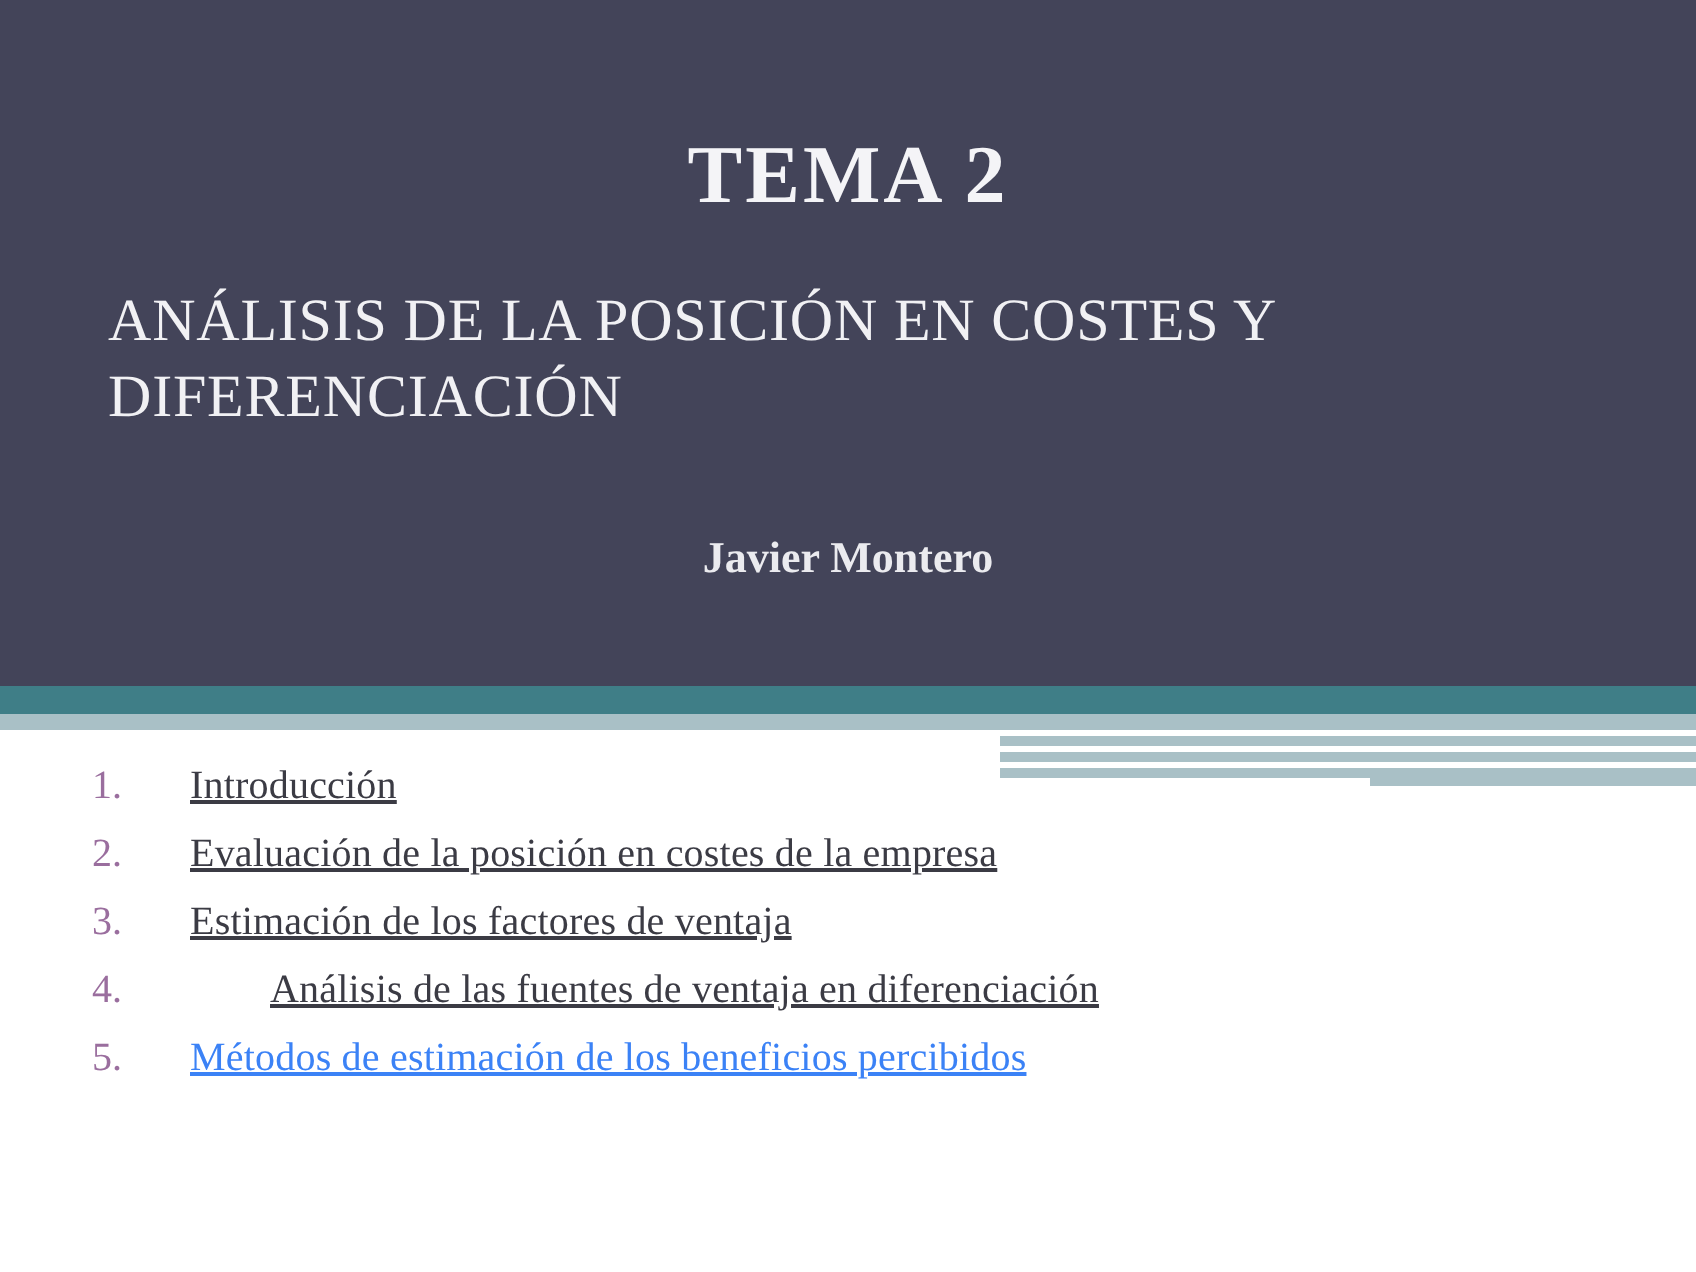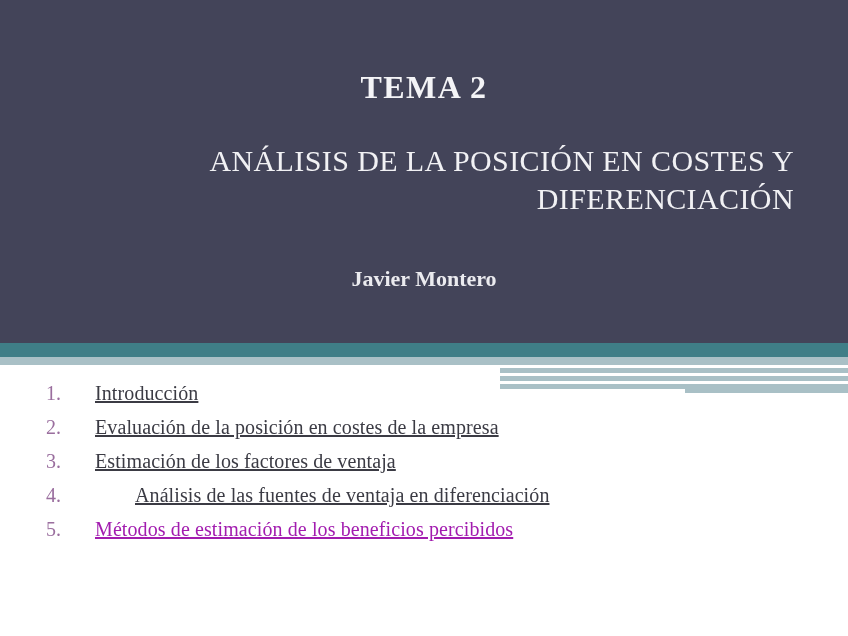--- a/index.html
+++ b/index.html
@@ -35,30 +35,30 @@
   }
   .title-main {
     position: absolute;
     left: 0;
     top: 64px;
     width: 848px;
     text-align: center;
     color: #f4f4f7;
     font-family: "Liberation Serif", "DejaVu Serif", serif;
     font-weight: bold;
-    font-size: 32px;
+    font-size: 41px;
     letter-spacing: 1.5px;
     line-height: 46px;
   }
   .title-sub {
     position: absolute;
     left: 54px;
     top: 142px;
     width: 740px;
-    text-align: right;
+    text-align: left;
     color: #f1f1f4;
     font-family: "Liberation Serif", "DejaVu Serif", serif;
     font-weight: normal;
     font-size: 30px;
     letter-spacing: 0.4px;
     line-height: 38px;
   }
   .title-author {
     position: absolute;
     left: 0;
@@ -189,18 +189,18 @@
         <li class="list-item">
           <span class="item-num" style="color: rgb(154, 110, 158);">3.</span>
           <span class="item-text" style="color: rgb(59, 59, 68);">Estimación de los factores de ventaja</span>
         </li>
         <li class="list-item">
           <span class="item-num" style="color: rgb(154, 110, 158);">4.</span>
           <span class="item-text" style="color: rgb(59, 59, 68); margin-left: 40px;">Análisis de las fuentes de ventaja en diferenciación</span>
         </li>
         <li class="list-item">
           <span class="item-num" style="color: rgb(154, 110, 158);">5.</span>
-          <span class="item-text" style="color: #a21caf;">Métodos de estimación de los beneficios percibidos</span>
+          <span class="item-text" style="color: #3b82f6;">Métodos de estimación de los beneficios percibidos</span>
         </li>
       </ol>
   </div>
 
 </div>
 
 </body></html>

